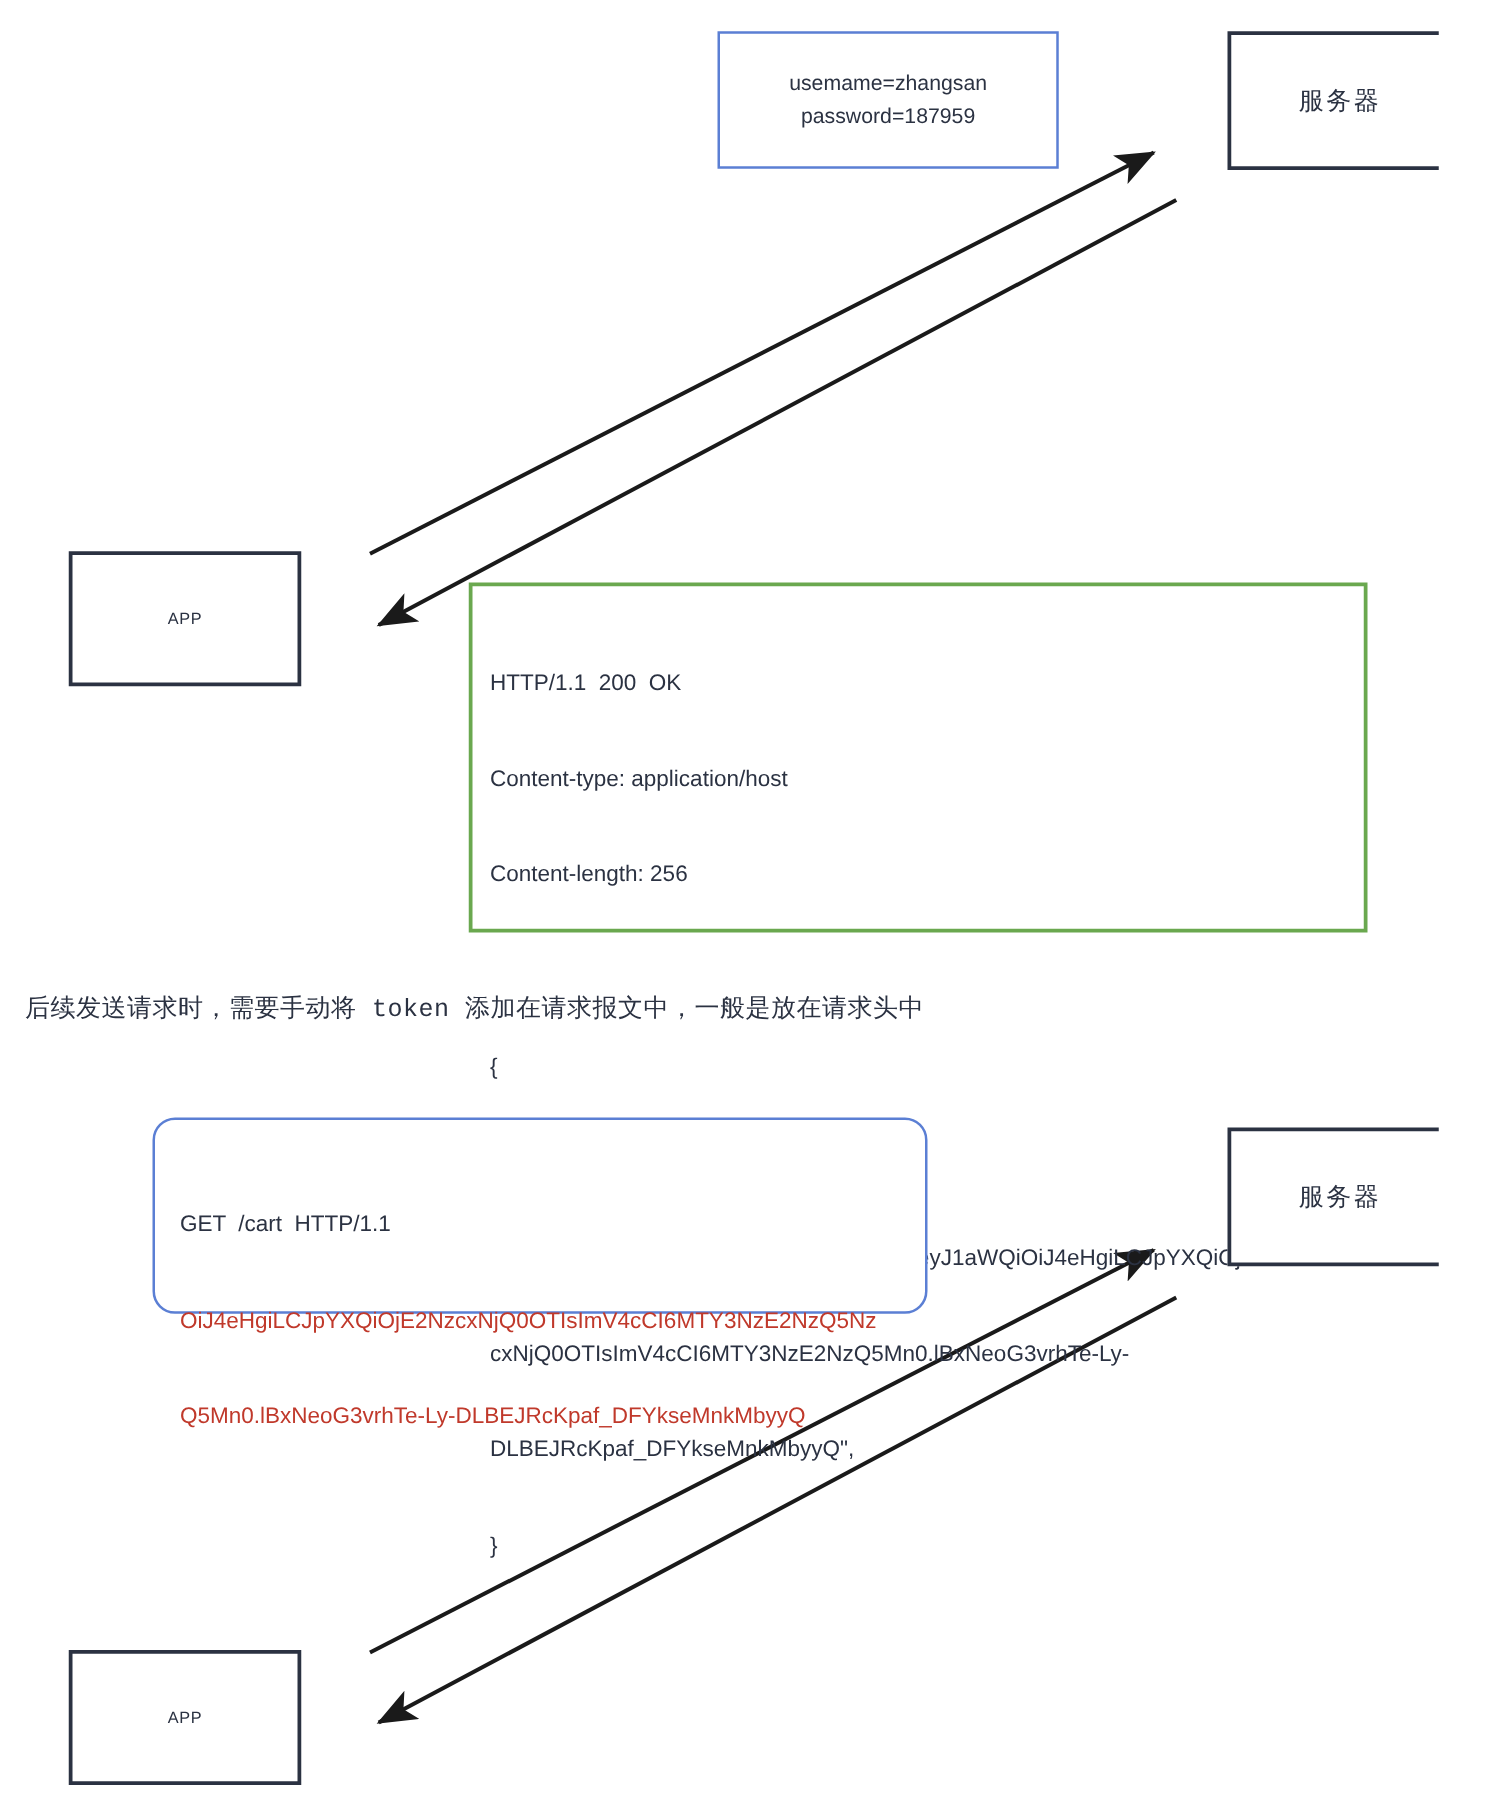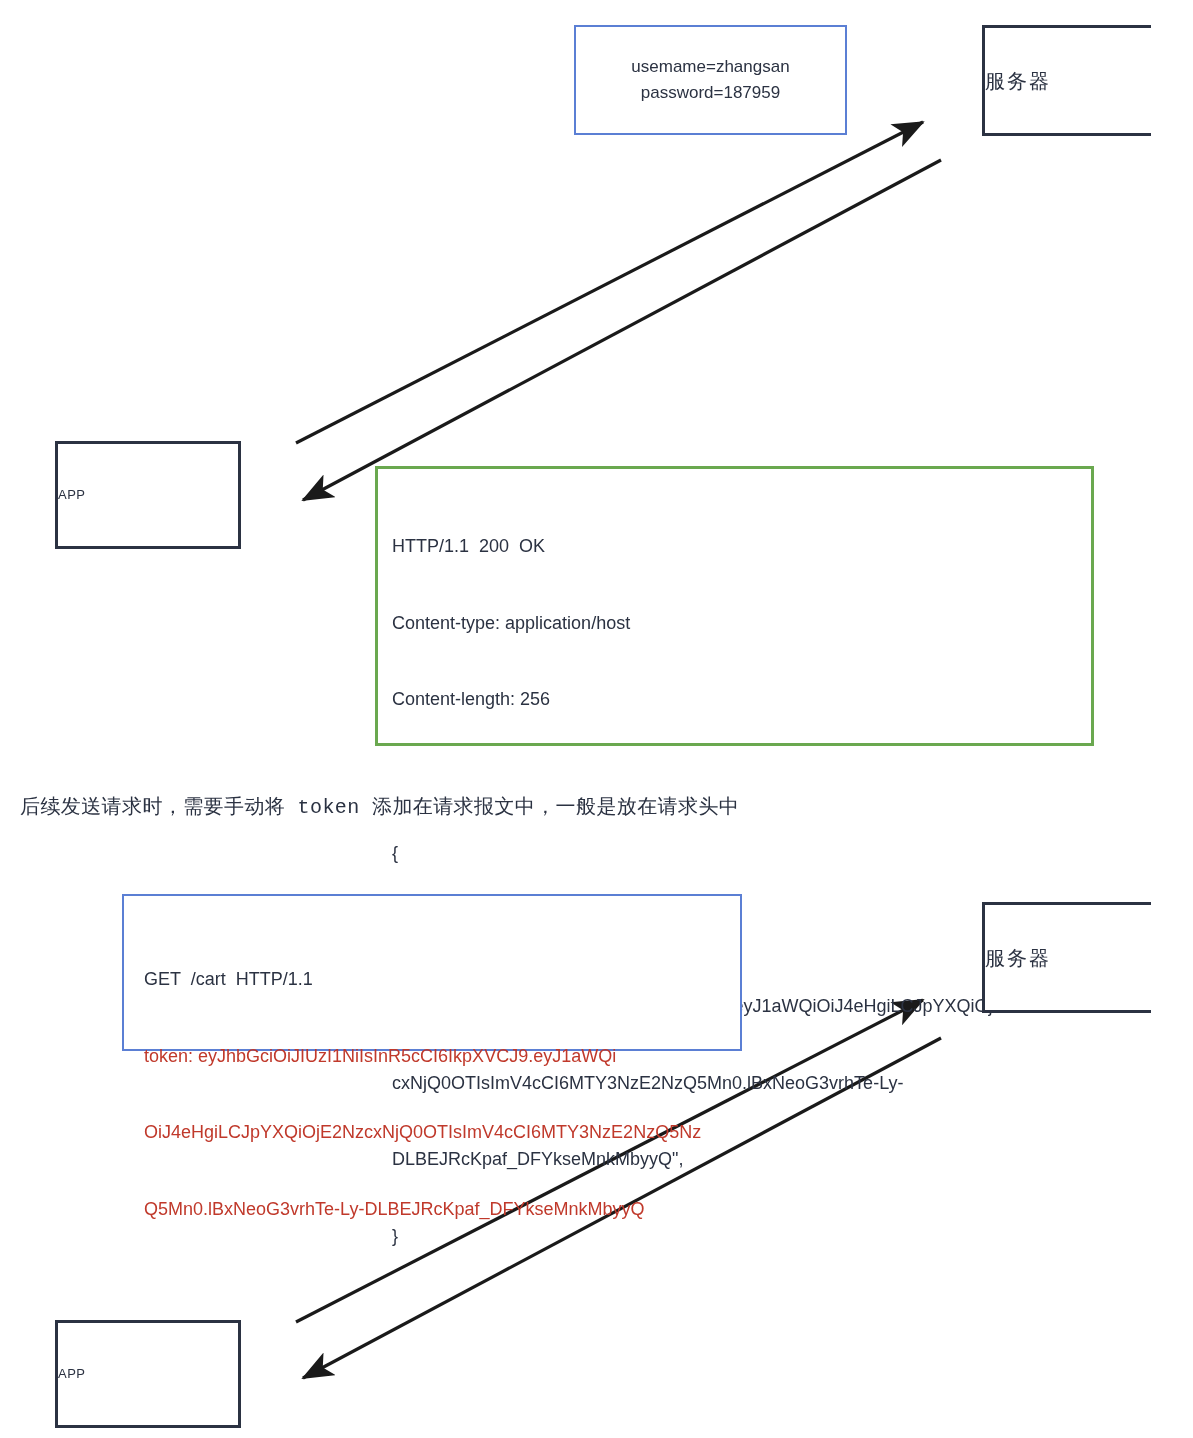--- a/index.html
+++ b/index.html
@@ -21,20 +21,21 @@
   }
 
   
   .node-box {
     position: absolute;
     box-sizing: border-box;
     border: 3px solid #2b3242;
     background: #ffffff;
     display: flex;
     align-items: center;
+    justify-content: center;
   }
   .node-label {
     font-size: 13px;
     color: #2b3242;
     letter-spacing: 0.5px;
     line-height: 1.2;
     white-space: nowrap;
   }
   .node-label.cn {
     font-size: 20px;
@@ -141,24 +142,23 @@
       <div class="pre-line indent1">"token":</div>
       <div class="pre-line wrap">"eyJhbGciOiJIUzI1NiIsInR5cCI6IkpXVCJ9.eyJ1aWQiOiJ4eHgiLCJpYXQiOjE2Nz</div>
       <div class="pre-line wrap">cxNjQ0OTIsImV4cCI6MTY3NzE2NzQ5Mn0.lBxNeoG3vrhTe-Ly-</div>
       <div class="pre-line wrap">DLBEJRcKpaf_DFYkseMnkMbyyQ",</div>
       <div class="pre-line">}</div>
     </div>
   </div>
 
   <div class="caption" style="left:20px; top:793px;font-family:Liberation Mono, monospace;">后续发送请求时，需要手动将 token 添加在请求报文中，一般是放在请求头中</div>
 
-  <div class="msg-box blue" style="left:122px; top:894px; width:620px; height:157px;">
+  <div class="msg-box blue" style="left:122px; top:894px; width:620px; height:157px;border-radius:18px;">
     <div class="msg-pre" style="padding-top:20px; padding-left:20px;">
       <div class="pre-line">GET  /cart  HTTP/1.1</div>
-      <div class="pre-line wrap tok-red">token: eyJhbGciOiJIUzI1NiIsInR5cCI6IkpXVCJ9.eyJ1aWQi</div>
       <div class="pre-line wrap tok-red">OiJ4eHgiLCJpYXQiOjE2NzcxNjQ0OTIsImV4cCI6MTY3NzE2NzQ5Nz</div>
       <div class="pre-line wrap tok-red">Q5Mn0.lBxNeoG3vrhTe-Ly-DLBEJRcKpaf_DFYkseMnkMbyyQ</div>
     </div>
   </div>
 
   <div class="node-box" style="left:982px; top:902px; width:180px; height:111px;">
     <span class="node-label cn">服务器</span>
   </div>
 
   <div class="node-box" style="left:55px; top:1320px; width:186px; height:108px;">

